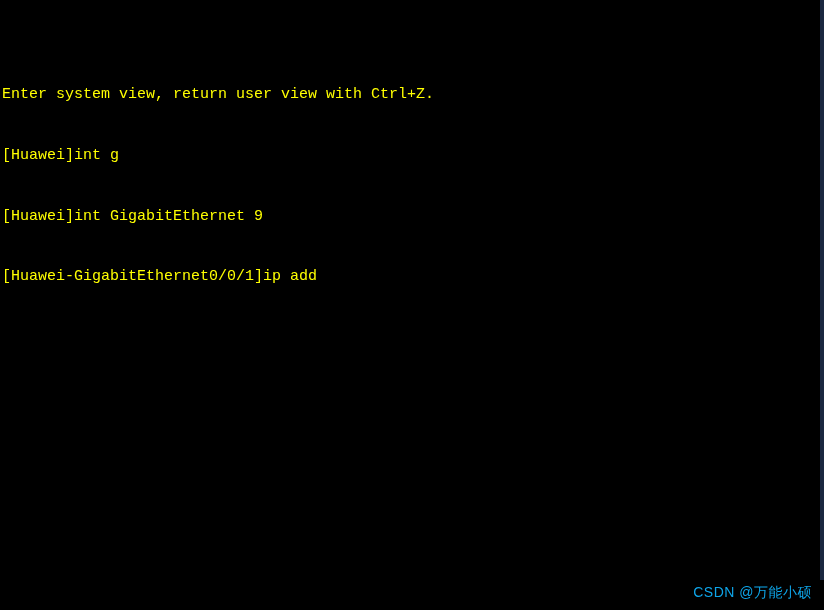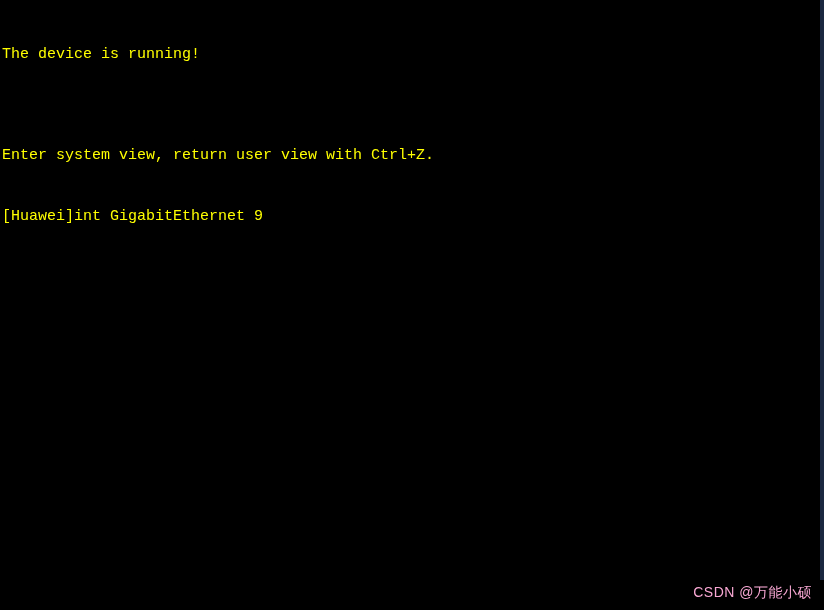--- a/index.html
+++ b/index.html
@@ -22,42 +22,43 @@
       color: #ffff00;
       white-space: pre;
     }
     .line {
       display: block;
     }
     .watermark {
       position: absolute;
       bottom: 8px;
       right: 12px;
-      color: #f9a8d4;
+      color: #0ea5e9;
       font-family: Arial, sans-serif;
       font-size: 14px;
       letter-spacing: 0.5px;
     }
     .border-right {
       position: absolute;
       top: 0;
       right: 0;
       width: 4px;
       height: 580px;
       background: #1a2740;
     }
   </style>
 </head>
 <body>
 
 <div class="terminal">
-  <span class="line">The device is running!</span>
   <span class="line"></span>
   <span class="line">Enter system view, return user view with Ctrl+Z.</span>
+  <span class="line">[Huawei]int g</span>
   <span class="line">[Huawei]int GigabitEthernet 9</span>
+  <span class="line">[Huawei-GigabitEthernet0/0/1]ip add</span>
   
   
   
   
   
   
   
   
   
   

